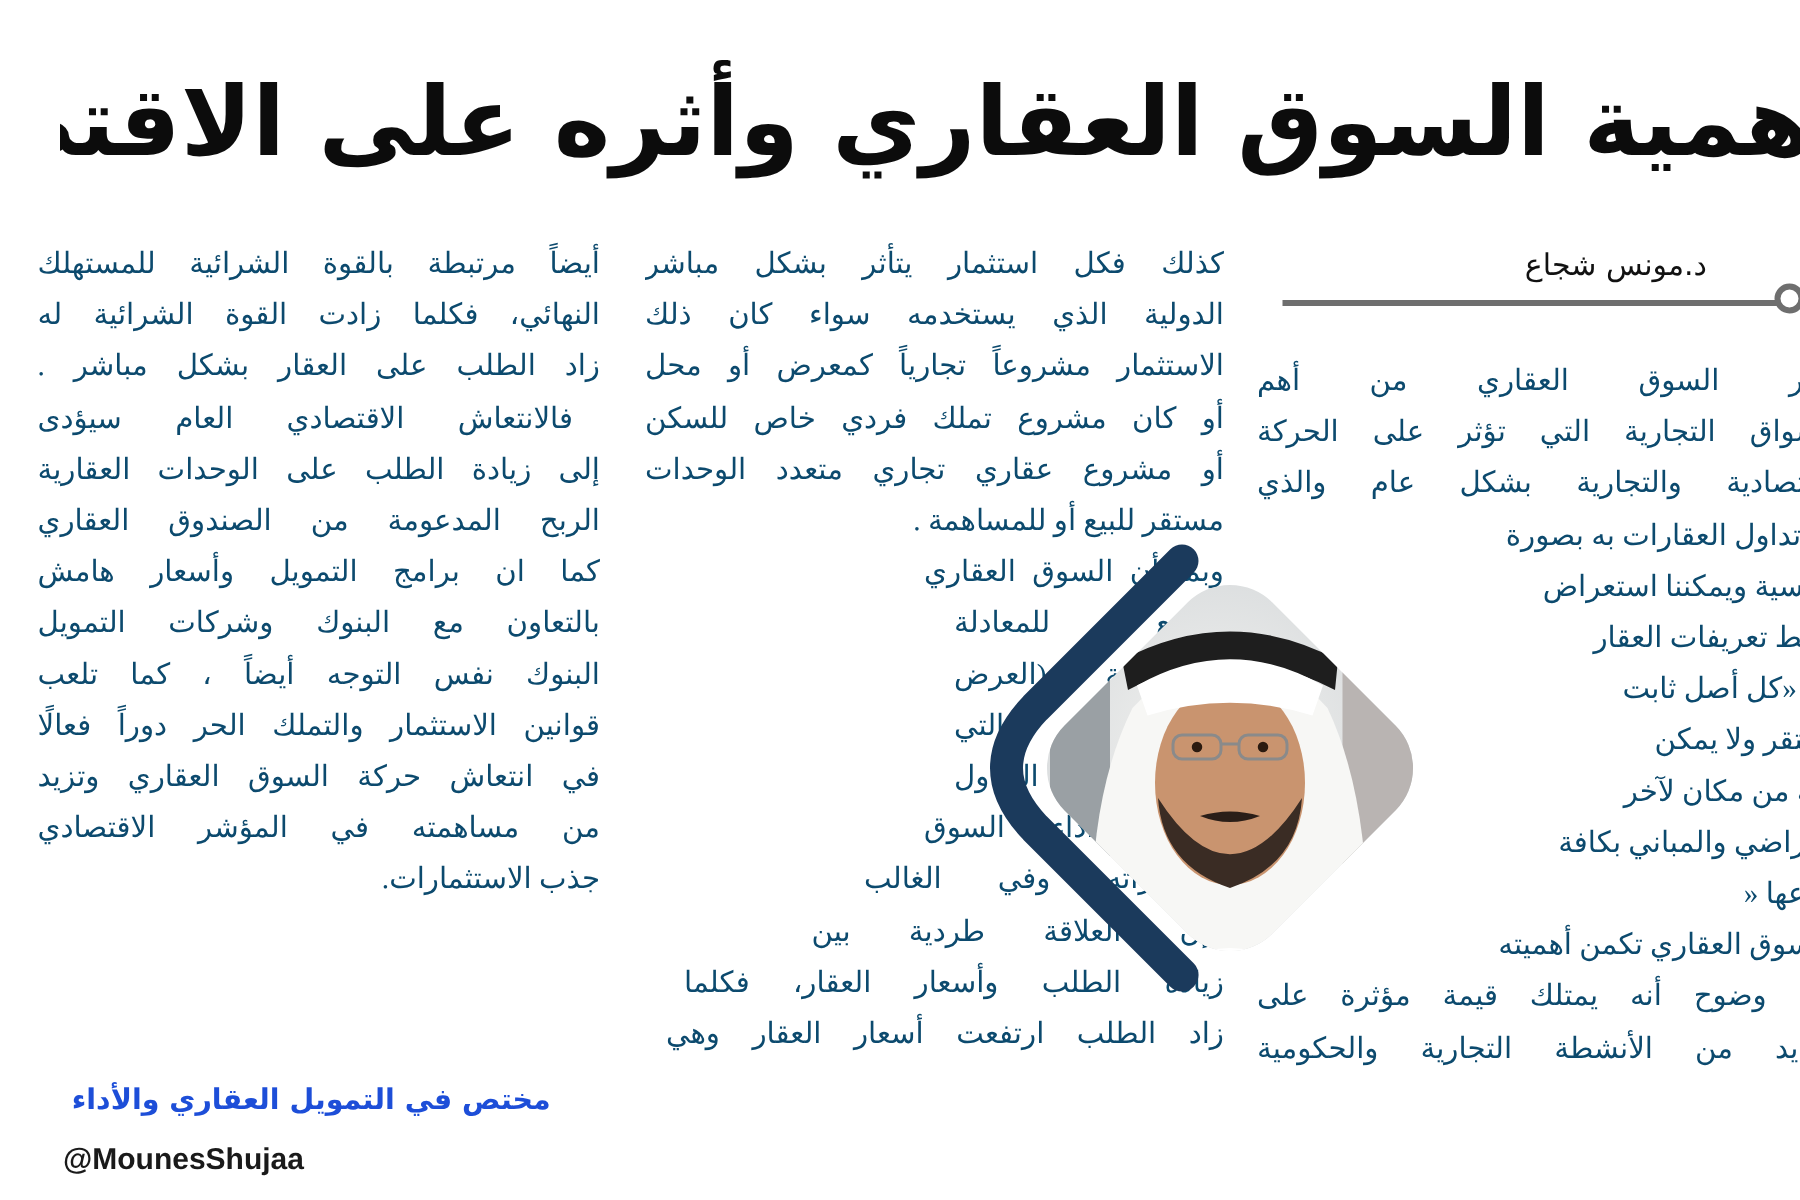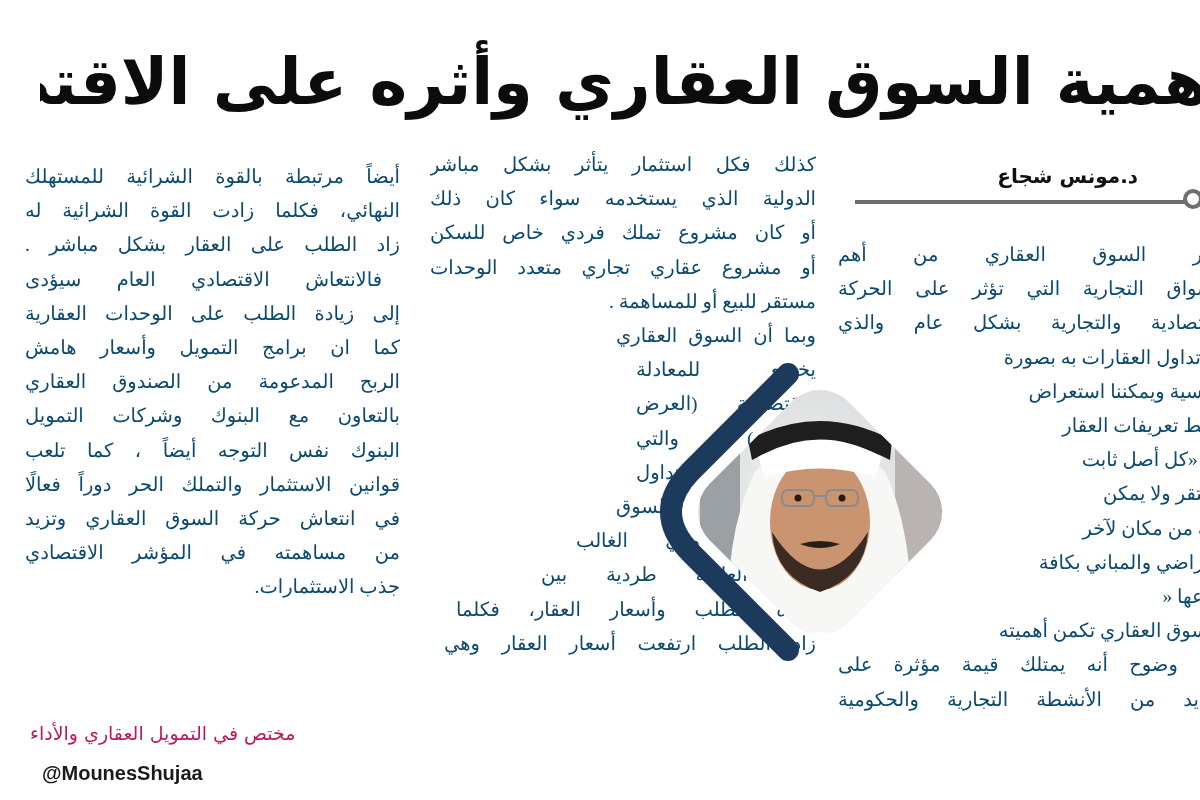--- a/index.html
+++ b/index.html
@@ -9,42 +9,42 @@
     font-family: "DejaVu Sans", sans-serif;
   }
   .headline {
     position:absolute; top:40px; left:40px; width:1190px; height:85px;
     direction:rtl; text-align:right; white-space:nowrap; overflow:hidden;
     font-family:"DejaVu Sans", sans-serif; font-weight:bold;
     font-size:64px; line-height:85px; color:#0c0c0c; letter-spacing:-1px;
   }
   .byline {
     position:absolute; top:164px; right:62px; direction:rtl;
-    font-weight:bold; font-size:20px; color:#111;
+    font-weight:normal; font-size:20px; color:#111;
   }
   .byline-rule {
     position:absolute; top:200px; left:855px; width:330px; height:4px;
     background:#6e6e6e;
   }
   .byline-ring {
     position:absolute; top:189px; left:1183px; width:20px; height:20px;
     border:4px solid #6e6e6e; border-radius:50%; box-sizing:border-box; background:#fff;
   }
   .col {
     position:absolute; direction:rtl; text-align:justify;
     font-size:19.5px; line-height:34.2px; color:#0c4a6e;font-family:Liberation Serif, serif;
   }
   .col .line { display:block; white-space:nowrap; overflow:hidden; text-align-last:justify; }
   .col .line.last { text-align-last:right; }
   .col-right { top:238px; left:838px; width:392px; }
-  .col-middle { top:148px; left:430px; width:386px; }
+  .col-middle { top:160px; left:430px; width:386px; }
   .col-left { top:160px; left:25px; width:375px; }
   .signature {
-    position:absolute; top:722px; left:30px; width:355px; direction:rtl; text-align:left;
-    font-weight:normal; font-size:19px; color:#be185d;
+    position:absolute; top:722px; left:30px; width:355px; direction:rtl; text-align:center;
+    font-weight:bold; font-size:19px; color:#1d4ed8;
   }
   .handle {
     position:absolute; top:762px; left:42px; direction:ltr;
     font-family:"Liberation Sans", sans-serif; font-weight:bold; font-size:20px; color:#1a1a1a;
   }
   .photo-frame {
     position:absolute; left:660px; top:362px; width:300px; height:300px;
   }
   .photo-frame svg { display:block; }
 </style>
@@ -70,20 +70,21 @@
   <span class="line last" style="width:240px;">كالأراضي والمباني بكافة</span>
   <span class="line last" style="width:220px;">أنواعها «</span>
   <span class="line last" style="width:330px;">فالسوق العقاري تكمن أهميته</span>
   <span class="line">بكل وضوح أنه يمتلك قيمة مؤثرة على</span>
   <span class="line">العديد من الأنشطة التجارية والحكومية</span>
 </div>
 
 <div class="col col-middle">
   <span class="line">كذلك فكل استثمار يتأثر بشكل مباشر</span>
   <span class="line">الدولية الذي يستخدمه سواء كان ذلك</span>
+  <span class="line">الاستثمار مشروعاً تجارياً كمعرض أو محل</span>
   <span class="line">أو كان مشروع تملك فردي خاص للسكن</span>
   <span class="line">أو مشروع عقاري تجاري متعدد الوحدات</span>
   <span class="line last" style="width:355px;">مستقر للبيع أو للمساهمة .</span>
   <span class="line" style="width:200px;">وبما أن السوق العقاري</span>
   <span class="line" style="width:180px;">يخضع للمعادلة</span>
   <span class="line" style="width:180px;">الاقتصادية (العرض</span>
   <span class="line" style="width:180px;">والطلب) والتي</span>
   <span class="line" style="width:180px;">تحكم ذلك التداول</span>
   <span class="line" style="width:200px;">وتقيس أداء السوق</span>
   <span class="line" style="width:240px;">ومؤشراته وفي الغالب</span>
@@ -91,22 +92,22 @@
   <span class="line" style="width:360px;">زيادة الطلب وأسعار العقار، فكلما</span>
   <span class="line" style="width:372px;margin-left:20px;">زاد الطلب ارتفعت أسعار العقار وهي</span>
 </div>
 
 <div class="col col-left">
   <span class="line">أيضاً مرتبطة بالقوة الشرائية للمستهلك</span>
   <span class="line">النهائي، فكلما زادت القوة الشرائية له</span>
   <span class="line">زاد الطلب على العقار بشكل مباشر .</span>
   <span class="line" style="padding-right:18px; box-sizing:border-box;">فالانتعاش الاقتصادي العام سيؤدى</span>
   <span class="line">إلى زيادة الطلب على الوحدات العقارية</span>
+  <span class="line">الربح المدعومة من الصندوق العقاري</span>
   <span class="line">كما ان برامج التمويل وأسعار هامش</span>
-  <span class="line">الربح المدعومة من الصندوق العقاري</span>
   <span class="line">بالتعاون مع البنوك وشركات التمويل</span>
   <span class="line">البنوك نفس التوجه أيضاً ، كما تلعب</span>
   <span class="line">قوانين الاستثمار والتملك الحر دوراً فعالًا</span>
   <span class="line">في انتعاش حركة السوق العقاري وتزيد</span>
   <span class="line">من مساهمته في المؤشر الاقتصادي</span>
   <span class="line last">جذب الاستثمارات.</span>
 </div>
 
 <div class="signature">مختص في التمويل العقاري والأداء</div>
 <div class="handle">@MounesShujaa</div>

